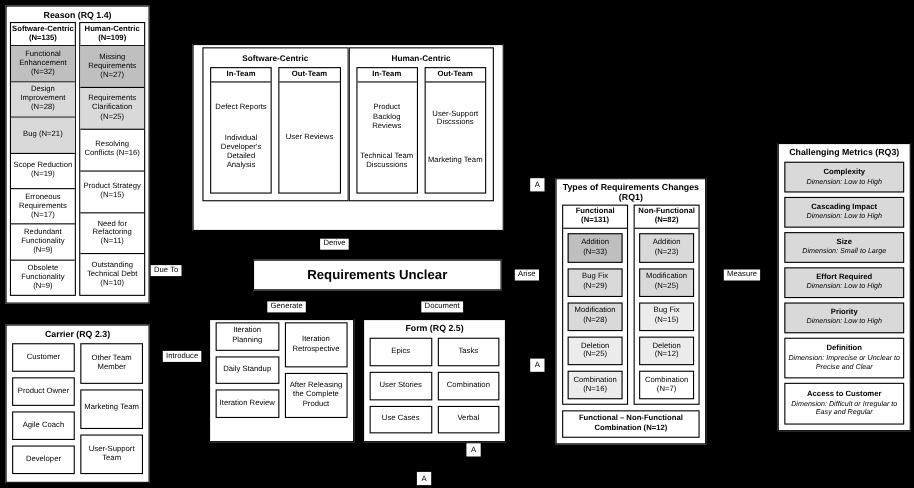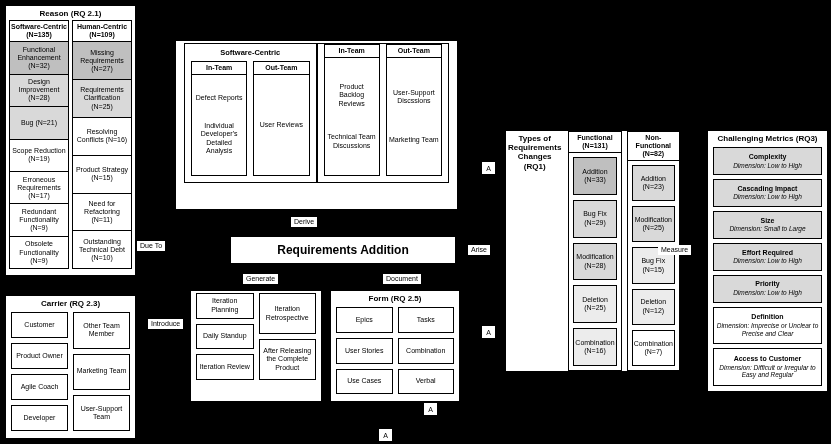--- a/index.html
+++ b/index.html
@@ -52,21 +52,21 @@
   .sboxtitle { font-weight: bold; font-size: 7.5px; text-align: center; padding: 4px 2px; }
   .steams { flex: 1; display: flex; gap: 6px; padding: 0 6px 6px; }
   .steam { flex: 1; border: 1px solid #000; display: flex; flex-direction: column; }
   .sitems { flex: 1; display: flex; flex-direction: column; justify-content: space-evenly; padding: 2px 1px; }
   .sitem { font-size: 7px; text-align: center; line-height: 1.2; padding: 2px 1px; }
 
   
   .rcbox { display: flex; align-items: center; justify-content: center; font-weight: bold; font-size: 12px; }
 
   
-  .tpanel { display: flex; flex-direction: row; }
+  .tpanel { display: flex; flex-direction: column; margin-top: 32px; }
   .tcols { flex: 1; display: flex; gap: 5px; padding: 0 5px; }
   .tcol { flex: 1; border: 1px solid #000; display: flex; flex-direction: column; background: #fff; }
   .tcells { flex: 1; display: flex; flex-direction: column; gap: 5px; padding: 4px; }
   .tcell {
     border: 1px solid #000; flex: 1; font-size: 7px; text-align: center;
     display: flex; align-items: center; justify-content: center; padding: 2px 1px; line-height: 1.2;
   }
   .tfooter {
     border: 1px solid #000; margin: 5px; font-weight: bold; font-size: 7px;
     text-align: center; padding: 3px 2px; line-height: 1.2;
@@ -90,21 +90,21 @@
   }
   .conn {
     position: absolute; width: 13px; height: 12px; background: #fff;
     font-size: 7px; display: flex; align-items: center; justify-content: center;
   }
 </style>
 </head>
 <body>
 
 <div class="panel" style="left:5px;top:5px;width:131px;height:271px;">
-  <div class="ptitle">Reason (RQ 2.1)</div>
+  <div class="ptitle">Reason (RQ 1.4)</div>
   <div class="stackcols">
     <div class="stackcol">
       <div class="colhead">Software-Centric (N=135)</div>
       <div class="stackcell s1">Functional Enhancement (N=32)</div>
       <div class="stackcell s2">Design Improvement (N=28)</div>
       <div class="stackcell s2">Bug (N=21)</div>
       <div class="stackcell">Scope Reduction (N=19)</div>
       <div class="stackcell">Erroneous Requirements (N=17)</div>
       <div class="stackcell">Redundant Functionality (N=9)</div>
       <div class="stackcell">Obsolete Functionality (N=9)</div>
@@ -135,20 +135,21 @@
         </div>
         <div class="steam">
           <div class="colhead">Out-Team</div>
           <div class="sitems">
             <div class="sitem">User Reviews</div>
           </div>
         </div>
       </div>
     </div>
     <div class="sbox">
+      <div class="sboxtitle">Human-Centric</div>
       <div class="steams">
         <div class="steam">
           <div class="colhead">In-Team</div>
           <div class="sitems">
             <div class="sitem">Product Backlog Reviews</div>
             <div class="sitem">Technical Team Discussions</div>
           </div>
         </div>
         <div class="steam">
           <div class="colhead">Out-Team</div>
@@ -156,21 +157,21 @@
             <div class="sitem">User-Support Discssions</div>
             <div class="sitem">Marketing Team</div>
           </div>
         </div>
       </div>
     </div>
   </div>
 </div>
 
 <div class="panel rcbox" style="left:230px;top:236px;width:226px;height:28px;">
-  <span>Requirements Addition</span>
+  <span>Requirements Unclear</span>
 </div>
 
 <div class="panel" style="left:5px;top:295px;width:131px;height:144px;">
   <div class="ptitle">Carrier (RQ 2.3)</div>
   <div class="gcols">
     <div class="gcol">
       <div class="gcell">Customer</div>
       <div class="gcell">Product Owner</div>
       <div class="gcell">Agile Coach</div>
       <div class="gcell">Developer</div>

